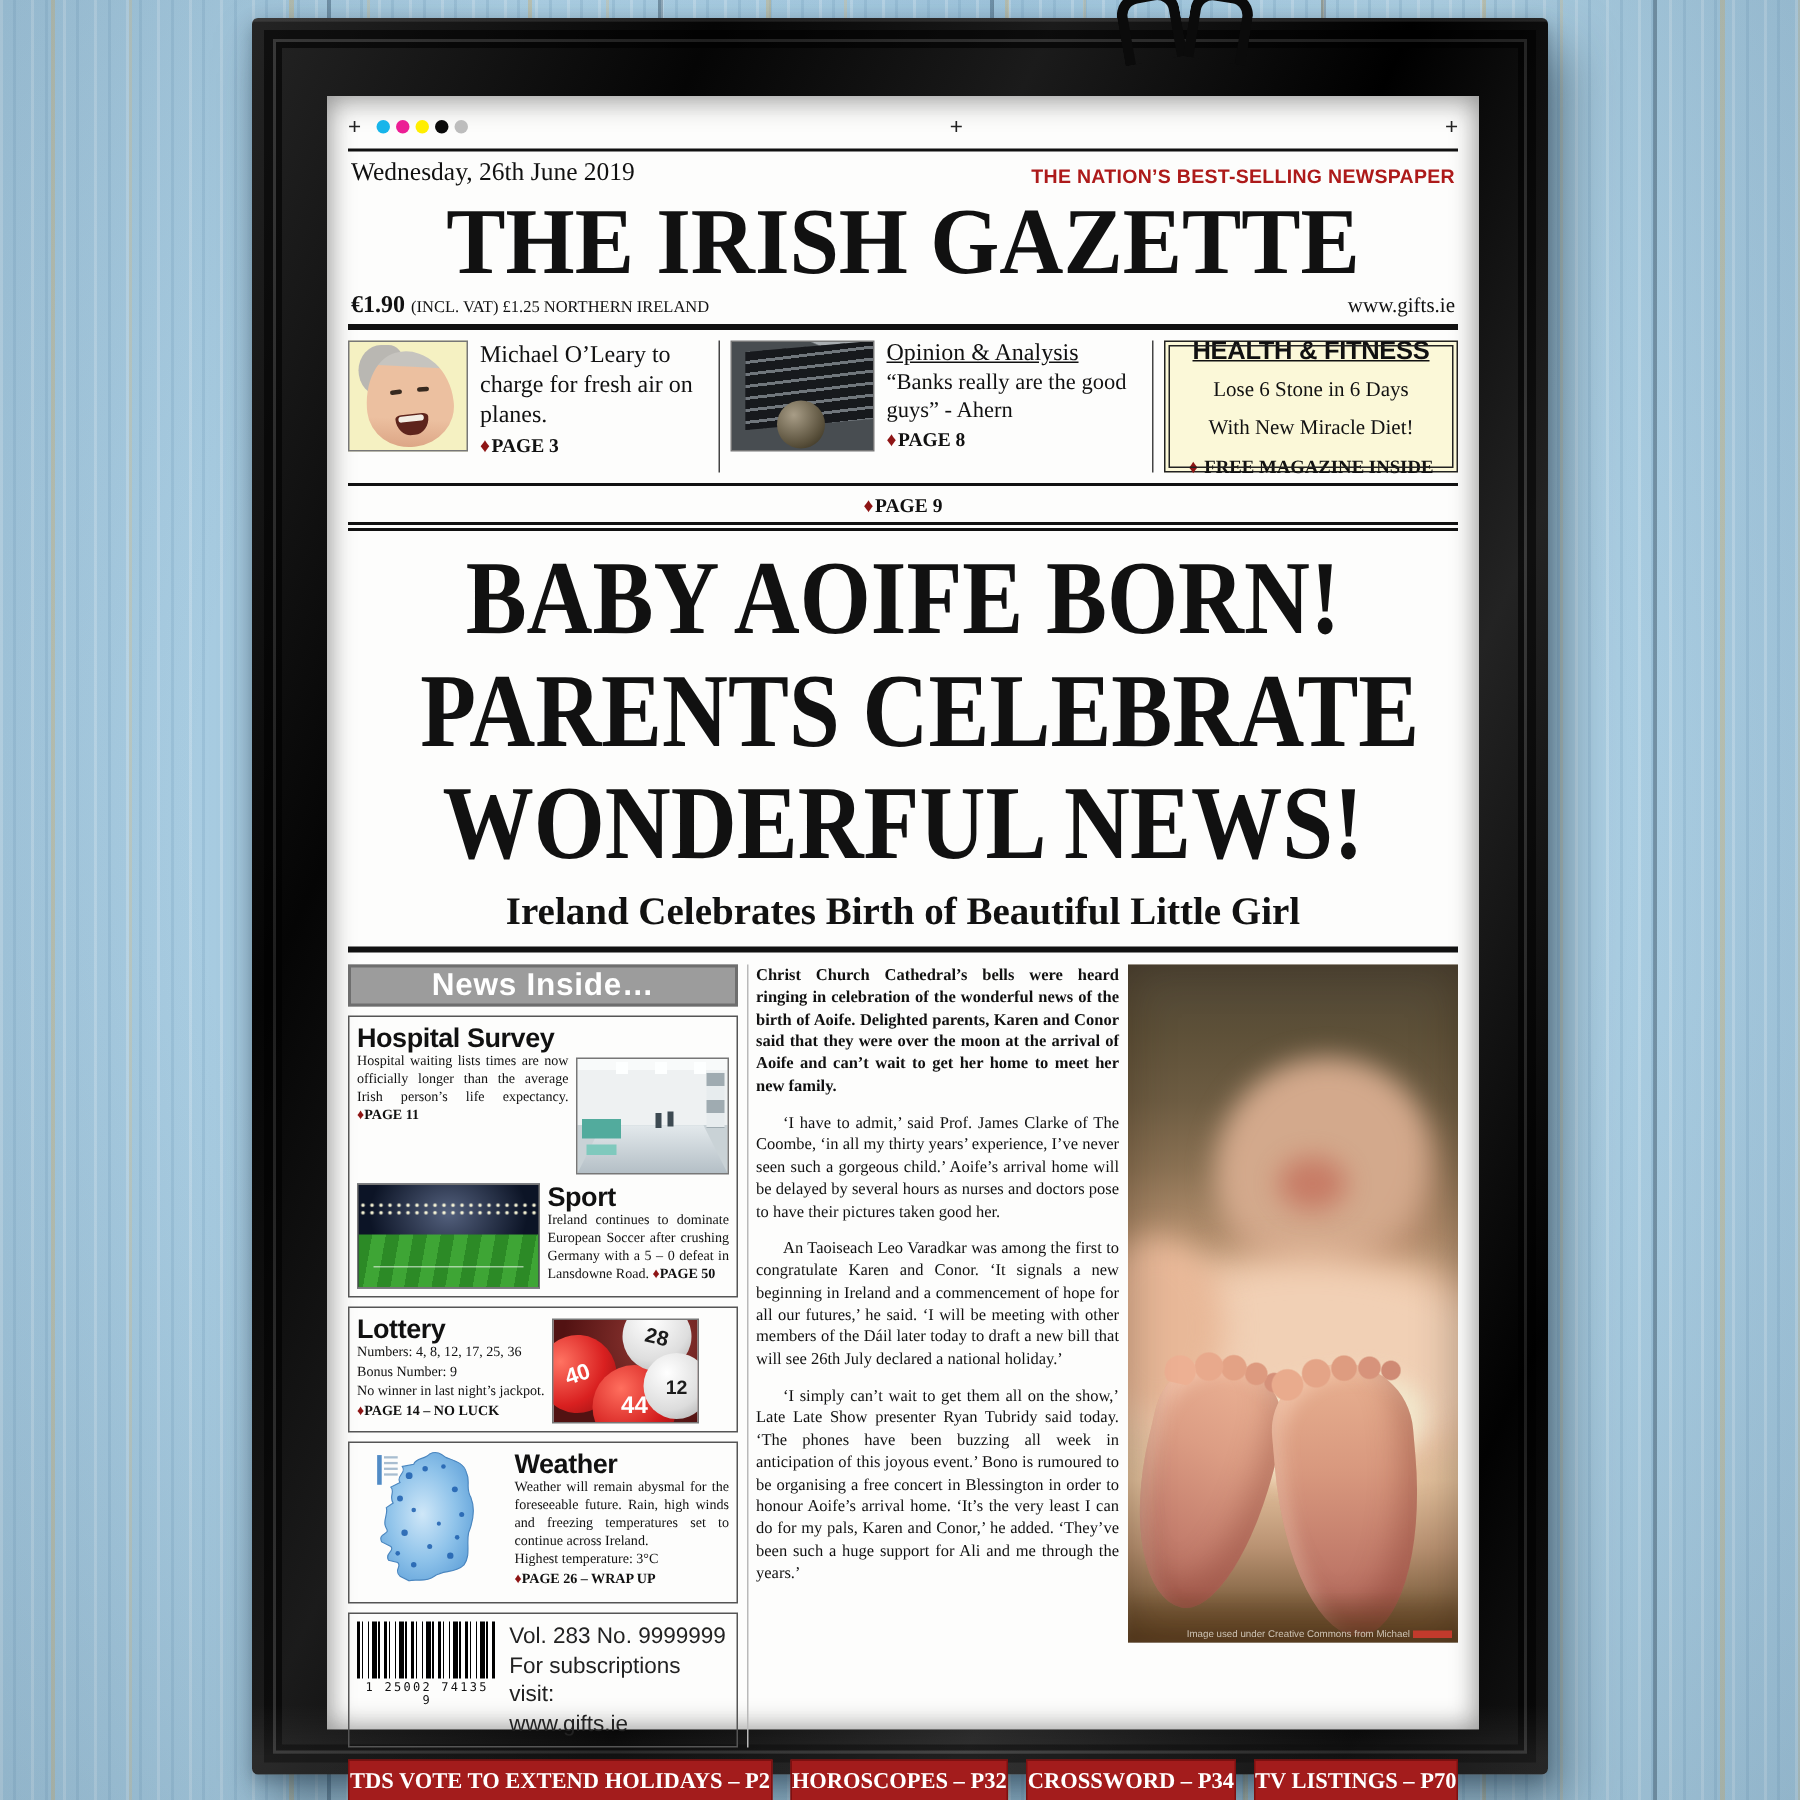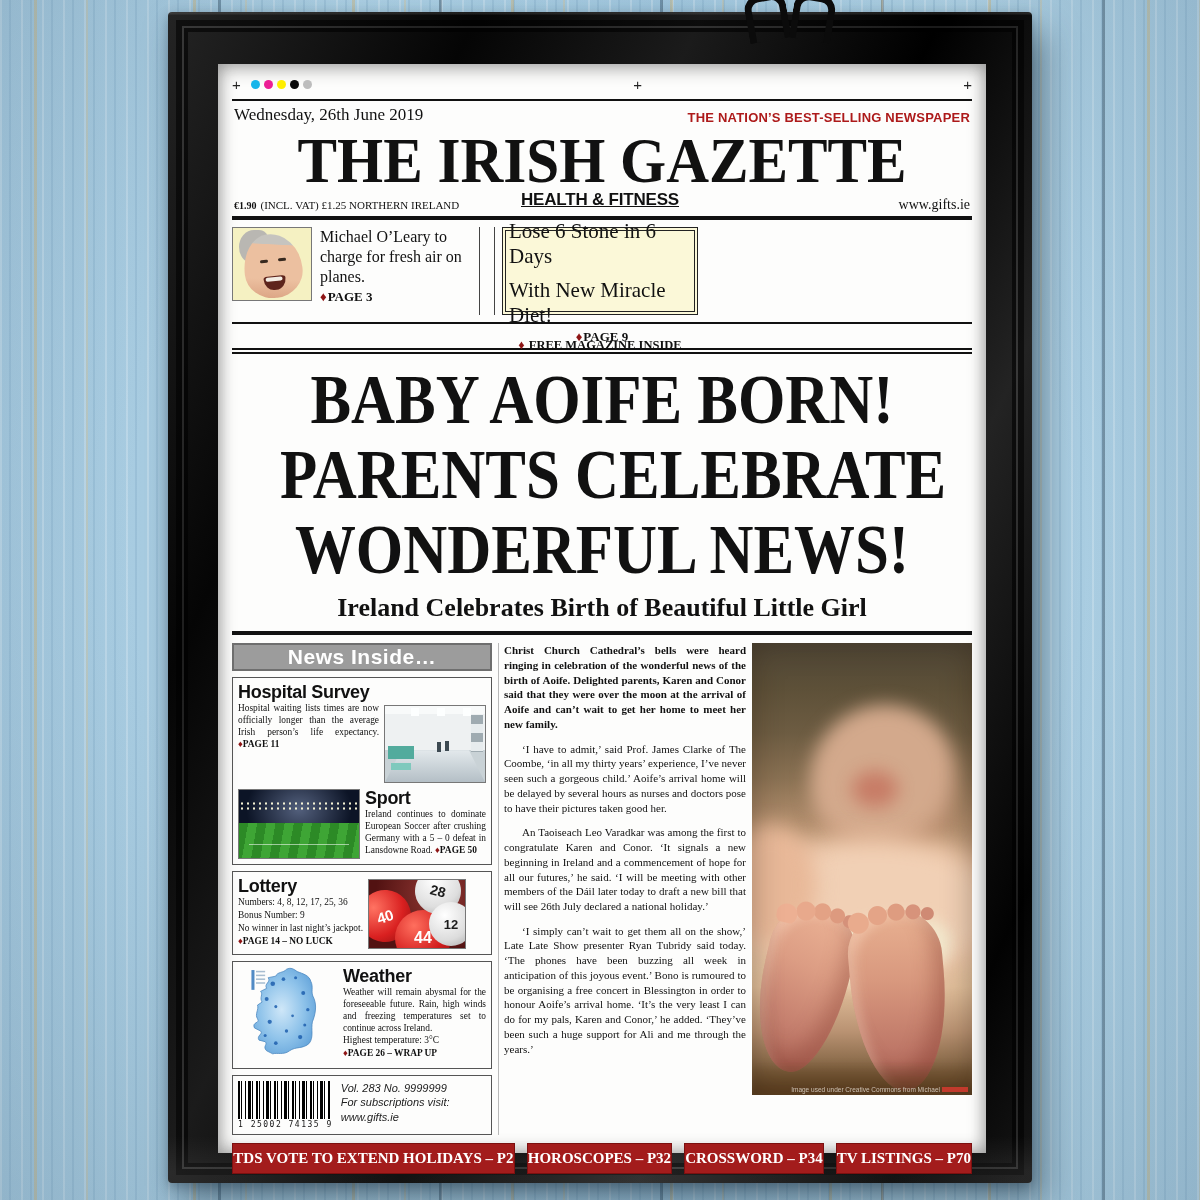--- a/index.html
+++ b/index.html
@@ -38,39 +38,39 @@
   .dot-k{background:#0a0a0a;} .dot-g{background:#bdbdbd;}
   .reg-sp{flex:1;}
   
   .rule-a{height:2px;background:#111;margin-top:7px;}
   .daterow{display:flex;justify-content:space-between;align-items:flex-end;padding:4px 2px 2px;}
   .date{font-size:17px;}
   .banner{font-family:"Liberation Sans","DejaVu Sans",sans-serif;font-weight:700;font-size:13px;color:#ad1a1a;letter-spacing:.2px;}
   .masthead{margin:2px 0 0;text-align:center;font-size:63px;font-weight:700;line-height:1.02;
     transform:scaleX(.94);transform-origin:center;white-space:nowrap;letter-spacing:0;}
   .pricerow{display:flex;justify-content:space-between;align-items:flex-end;padding:2px 2px 3px;}
-  .price b{font-size:10px;} .price .pr{font-size:11px;}
+  .price b{font-size:16px;} .price .pr{font-size:11px;}
   .site{font-size:14px;}
   .rule-b{height:4px;background:#111;}
   
   .teasers{display:flex;align-items:stretch;padding:7px 0;height:88px;}
   .tdiv{width:1px;background:#444;margin:0 7px;}
   .teaser{display:flex;gap:8px;align-items:flex-start;}
   .t1{width:240px;} .t2{flex:1;}
   .ph{position:relative;overflow:hidden;flex:none;border:1px solid #777;box-sizing:border-box;}
   .ttxt{min-width:0;}
   .thead{margin:0;font-size:16px;line-height:1.24;}
   .pg{margin:2px 0 0;font-weight:700;font-size:13px;}
   .pg .dj{color:#8e1515;margin-right:1px;}
   .opin-title{margin:0;font-size:16px;text-decoration:underline;}
   .opin-quote{margin:1px 0 0;font-size:15px;line-height:1.22;}
   .healthbox{width:196px;flex:none;background:#fbf8d8;border:1px solid #222;outline:1px solid #222;outline-offset:-4px;
     display:flex;flex-direction:column;align-items:center;justify-content:center;padding:4px 6px;box-sizing:border-box;}
   .htitle{margin:0;font-family:"Liberation Sans","DejaVu Sans",sans-serif;font-weight:700;font-size:17px;text-decoration:underline;letter-spacing:-.2px;}
-  .hline{margin:1px 0 0;font-size:21px;}
+  .hline{margin:1px 0 0;font-size:14px;}
   .hfoot{font-size:12.5px;margin-top:2px;}
   
   .rule-thin{height:2px;background:#111;}
   .quotebar{display:flex;justify-content:center;align-items:center;gap:6px;padding:3px 0;}
   .quotebar .q{font-style:italic;font-weight:700;font-size:15px;letter-spacing:.2px;}
   .rule-double{height:2px;border-top:2px solid #111;border-bottom:2px solid #111;box-sizing:content-box;}
   
   .headline{padding:8px 0 0;text-align:center;}
   .hl{font-size:70px;font-weight:700;line-height:75px;white-space:nowrap;transform:scaleX(.87);transform-origin:center;}
   .subhead{text-align:center;font-size:26px;font-weight:700;margin:6px 0 8px;}
@@ -175,21 +175,21 @@
     background:radial-gradient(circle at 34% 28%,#ff6f5e,#d31d1d 58%,#870d0d);}
   .ball-28{right:4px;top:-12px;width:46px;height:46px;font-size:14px;color:#1c1c1c;transform:rotate(14deg);
     background:radial-gradient(circle at 36% 30%,#ffffff,#dedede 60%,#a8a8a8);}
   .ball-12{right:-8px;top:22px;width:44px;height:44px;font-size:13px;color:#1c1c1c;
     background:radial-gradient(circle at 36% 30%,#ffffff,#dcdcdc 60%,#a3a3a3);}
   
   .imprint-row{display:flex;gap:8px;align-items:flex-start;}
   .barcode{width:92px;height:38px;
     background:repeating-linear-gradient(90deg,#000 0 2px,#fff 2px 3px,#000 3px 4px,#fff 4px 7px,#000 7px 8px,#fff 8px 10px,#000 10px 13px,#fff 13px 14px,#000 14px 15px,#fff 15px 18px);}
   .bc-digits{font-family:"DejaVu Sans Mono","Liberation Mono",monospace;font-size:8px;letter-spacing:1.5px;margin-top:1px;text-align:center;}
-  .imp-txt{font-family:"Liberation Sans","DejaVu Sans",sans-serif;font-size:11px;line-height:1.3;color:#222;font-style:italic;}
+  .imp-txt{font-family:"Liberation Sans","DejaVu Sans",sans-serif;font-size:15px;line-height:1.3;color:#222;}
   
   .botbar{display:flex;gap:12px;margin-top:8px;height:31px;}
   .botbar .bb{background:#a31c1c;border:1px solid #7c1010;color:#fff;font-weight:700;font-size:15px;
     display:flex;align-items:center;justify-content:center;white-space:nowrap;box-sizing:border-box;}
   .bb1{flex:2.2;} .bb2{flex:1.02;} .bb3{flex:.96;} .bb4{flex:.95;}
 </style>
 </head>
 <body>
 
 <div class="scene">
@@ -237,20 +237,31 @@
             <div class="ol-eye l"></div>
             <div class="ol-eye r"></div>
             <div class="ol-mouth"></div>
           </div>
           <div class="ttxt">
             <p class="thead">Michael O’Leary to charge for fresh air on planes.</p>
             <p class="pg"><span class="dj">♦</span><span>PAGE 3</span></p>
           </div>
         </div>
         <div class="tdiv"></div>
+        <div class="teaser t2">
+          <div class="ph bank">
+            <div class="bk-grid"></div>
+            <div class="bk-sphere"></div>
+          </div>
+          <div class="ttxt">
+            <p class="opin-title">Opinion &amp; Analysis</p>
+            <p class="opin-quote">“Banks really are the good guys” - Ahern</p>
+            <p class="pg"><span class="dj">♦</span><span>PAGE 8</span></p>
+          </div>
+        </div>
         <div class="tdiv"></div>
         <div class="teaser t3 healthbox">
           <p class="htitle">HEALTH &amp; FITNESS</p>
           <p class="hline">Lose 6 Stone in 6 Days</p>
           <p class="hline">With New Miracle Diet!</p>
           <p class="pg hfoot"><span class="dj">♦</span> <span>FREE MAGAZINE INSIDE</span></p>
         </div>
       </div>
 
       <div class="rule-thin"></div>

